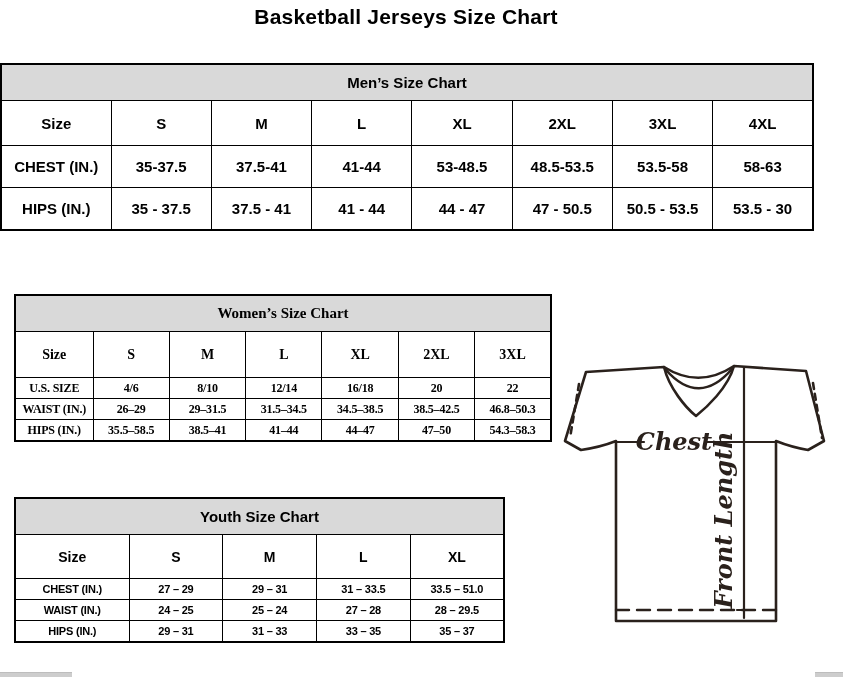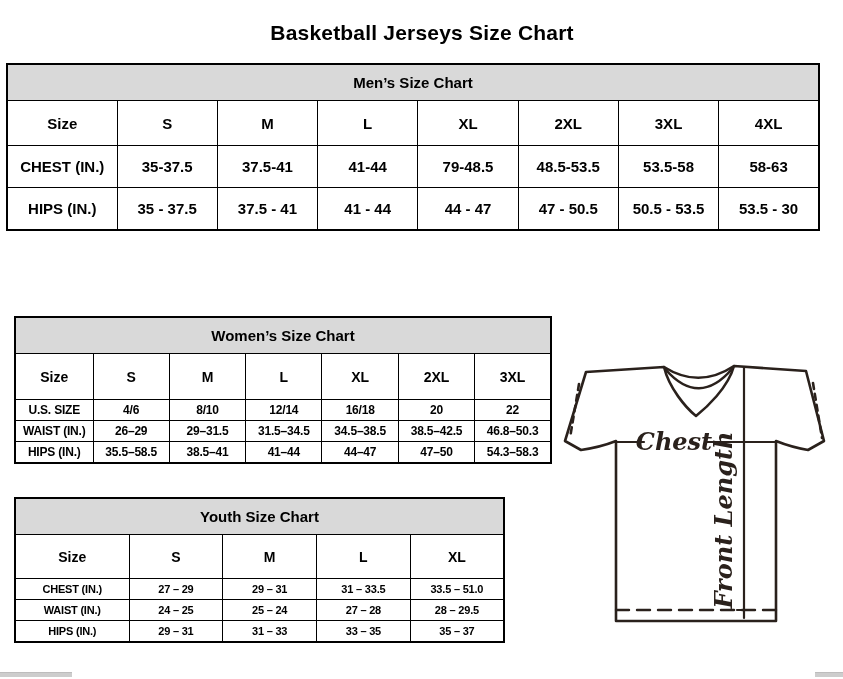--- a/index.html
+++ b/index.html
@@ -1,31 +1,31 @@
 <!DOCTYPE html>
 <html><head>
 <meta charset="utf-8">
 <style>
   html,body{margin:0;padding:0;background:#fff;}
   .page{position:relative;width:843px;height:679px;background:#fff;overflow:hidden;
         font-family:"Liberation Sans",sans-serif;color:#000;}
-  .page-title{position:absolute;top:5px;left:0;width:812px;margin:16px;text-align:center;
+  .page-title{position:absolute;top:5px;left:0;width:812px;margin:0;text-align:center;
         font-size:21px;font-weight:bold;letter-spacing:0.2px;}
   table.chart{position:absolute;border-collapse:collapse;table-layout:fixed;background:#fff;
         border:2px solid #000;}
   table.chart th,table.chart td{border:1px solid #000;text-align:center;vertical-align:middle;
         padding:0;white-space:nowrap;overflow:hidden;}
   tr.section-title th{background:#d9d9d9;font-size:15px;font-weight:bold;}
   
-  .men{left:6px;top:63px;width:814px;}
+  .men{left:0;top:63px;width:814px;}
   .men tr.section-title th{height:35px;}
   .men tr.size-row td{height:44px;font-weight:bold;font-size:15px;}
   .men tbody td{height:41px;font-weight:bold;font-size:15px;}
   
-  .women{left:14px;top:316px;width:538px;}
+  .women{left:14px;top:294px;width:538px;font-family:Liberation Serif, serif;}
   .women tr.section-title th{height:35px;}
   .women tr.size-row td{height:45px;font-weight:bold;font-size:14px;}
   .women tbody td{height:20px;font-weight:bold;font-size:12px;letter-spacing:-0.2px;}
   
   .youth{left:14px;top:497px;width:491px;}
   .youth tr.section-title th{height:35px;}
   .youth tr.size-row td{height:43px;font-weight:bold;font-size:14px;}
   .youth tbody td{height:20px;font-weight:bold;font-size:11px;letter-spacing:-0.2px;}
   
   .jersey{position:absolute;left:556px;top:358px;width:287px;height:273px;}
@@ -68,21 +68,21 @@
           <td>3XL</td>
           <td>4XL</td>
         </tr>
     </thead>
     <tbody>
         <tr>
           <td>CHEST (IN.)</td>
           <td>35-37.5</td>
           <td>37.5-41</td>
           <td>41-44</td>
-          <td>79-48.5</td>
+          <td>53-48.5</td>
           <td>48.5-53.5</td>
           <td>53.5-58</td>
           <td>58-63</td>
         </tr>
         <tr>
           <td>HIPS (IN.)</td>
           <td>35 - 37.5</td>
           <td>37.5 - 41</td>
           <td>41 - 44</td>
           <td>44 - 47</td>

